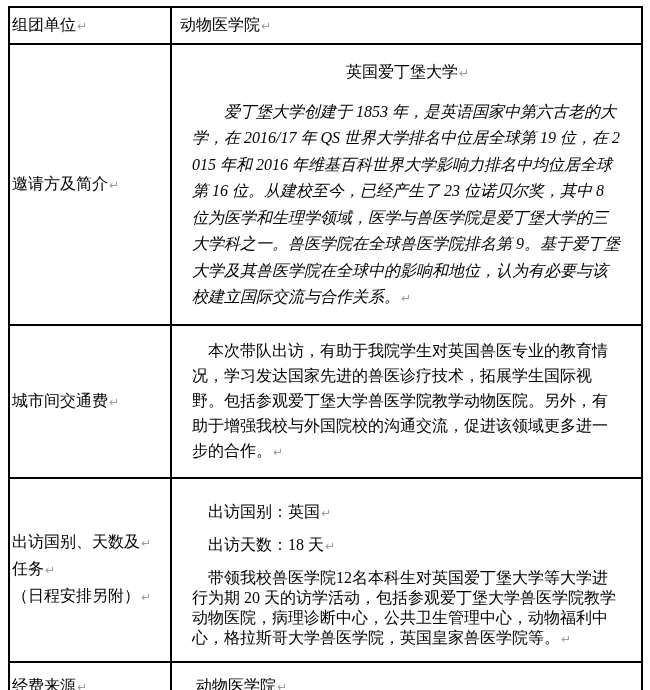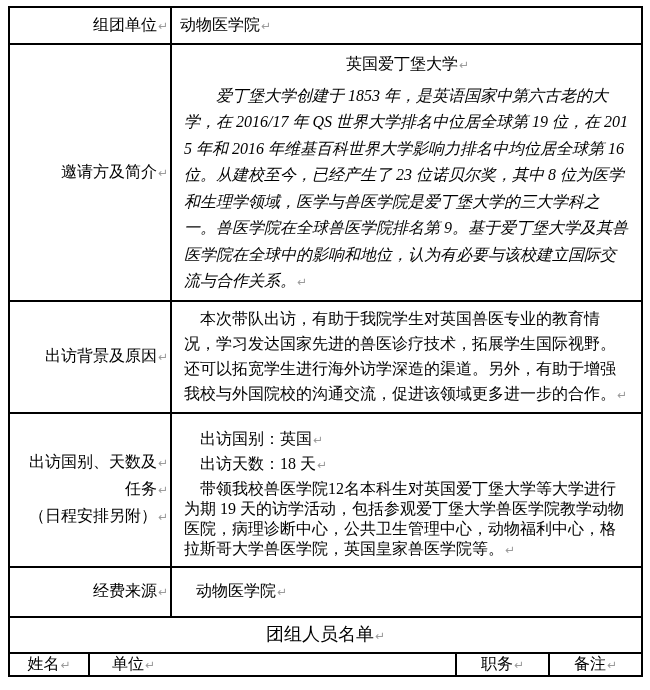--- a/index.html
+++ b/index.html
@@ -5,34 +5,34 @@
   html,body{margin:0;padding:0;}
   body{
     width:650px;height:690px;background:#ffffff;overflow:hidden;
     font-family:"Liberation Serif","DejaVu Serif",serif;
     color:#000;
   }
   .doc{position:absolute;left:8px;top:6px;width:633px;}
   table{border-collapse:collapse;table-layout:fixed;width:633px;}
   td{border:2px solid #000;font-size:16px;line-height:26px;vertical-align:middle;padding:0;word-break:break-all;}
   
-  td.lab{text-align:right;vertical-align:middle;padding:0 2px;}
+  td.lab{text-align:left;vertical-align:middle;padding:0 2px;}
   td.val{padding:0 6px 0 8px;}
   tr.r1 td{height:35px;}
   tr.r2 td{height:209px;}
   tr.r2 td.val{vertical-align:top;line-height:26.5px;padding-top:2px;}
   tr.r3 td{height:96px;}
   tr.r3 td.val{vertical-align:top;line-height:25px;}
   tr.r4 td{height:141px;}
   tr.r4 td.val{vertical-align:top;line-height:20px;padding-top:11px;}
   tr.r4 td.lab{line-height:26px;}
   tr.r5 td{height:38px;}
   tr.r5 td.val{line-height:21px;}
   tr.r6 td{height:48px;border-radius:19px;}
-  p{margin:4px;}
+  p{margin:12px;}
   .ctr{text-align:center;}
   .ind2{text-indent:2em;font-style:italic;}
   .ind1{text-indent:1em;}
   
   table.roster{margin-top:-2px;}
   tr.rt td{height:34px;font-size:18px;text-align:center;}
   tr.rh td{height:20px;line-height:20px;}
   tr.rh td.c{text-align:center;}
   tr.rh td.u{padding-left:22px;}
   
@@ -57,36 +57,36 @@
 
     <tr class="r2">
       <td class="lab"><span>邀请方及简介</span><span class="pm">↵</span></td>
       <td class="val">
         <p class="ctr"><span>英国爱丁堡大学</span><span class="pm">↵</span></p>
         <p class="ind2"><span>爱丁堡大学创建于 1853 年，是英语国家中第六古老的大学，在 2016/17 年 QS 世界大学排名中位居全球第 19 位，在 2015 年和 2016 年维基百科世界大学影响力排名中均位居全球第 16 位。从建校至今，已经产生了 23 位诺贝尔奖，其中 8 位为医学和生理学领域，医学与兽医学院是爱丁堡大学的三大学科之一。兽医学院在全球兽医学院排名第 9。基于爱丁堡大学及其兽医学院在全球中的影响和地位，认为有必要与该校建立国际交流与合作关系。</span><span class="pm">↵</span></p>
       </td>
     </tr>
 
     <tr class="r3">
-      <td class="lab"><span>出访背景及原因</span><span class="pm">↵</span></td>
+      <td class="lab"><span>城市间交通费</span><span class="pm">↵</span></td>
       <td class="val">
-        <p class="ind1"><span>本次带队出访，有助于我院学生对英国兽医专业的教育情况，学习发达国家先进的兽医诊疗技术，拓展学生国际视野。还可以拓宽学生进行海外访学深造的渠道。另外，有助于增强我校与外国院校的沟通交流，促进该领域更多进一步的合作。</span><span class="pm">↵</span></p>
+        <p class="ind1"><span>本次带队出访，有助于我院学生对英国兽医专业的教育情况，学习发达国家先进的兽医诊疗技术，拓展学生国际视野。包括参观爱丁堡大学兽医学院教学动物医院。另外，有助于增强我校与外国院校的沟通交流，促进该领域更多进一步的合作。</span><span class="pm">↵</span></p>
       </td>
     </tr>
 
     <tr class="r4">
       <td class="lab">
         <div><span>出访国别、天数及</span><span class="pm">↵</span></div>
         <div><span>任务</span><span class="pm">↵</span></div>
         <div><span>（日程安排另附）</span><span class="pm">↵</span></div>
       </td>
       <td class="val">
         <p class="ind1"><span>出访国别：英国</span><span class="pm">↵</span></p>
         <p class="ind1"><span>出访天数：18 天</span><span class="pm">↵</span></p>
-        <p class="ind1"><span>带领我校兽医学院12名本科生对英国爱丁堡大学等大学进行为期 19 天的访学活动，包括参观爱丁堡大学兽医学院教学动物医院，病理诊断中心，公共卫生管理中心，动物福利中心，格拉斯哥大学兽医学院，英国皇家兽医学院等。</span><span class="pm">↵</span></p>
+        <p class="ind1"><span>带领我校兽医学院12名本科生对英国爱丁堡大学等大学进行为期 20 天的访学活动，包括参观爱丁堡大学兽医学院教学动物医院，病理诊断中心，公共卫生管理中心，动物福利中心，格拉斯哥大学兽医学院，英国皇家兽医学院等。</span><span class="pm">↵</span></p>
       </td>
     </tr>
 
 
     <tr class="r6">
       <td class="lab"><span>经费来源</span><span class="pm">↵</span></td>
       <td class="val"><span class="ind1" style="display:inline-block">动物医学院</span><span class="pm">↵</span></td>
     </tr>
   </tbody>
     </table>

